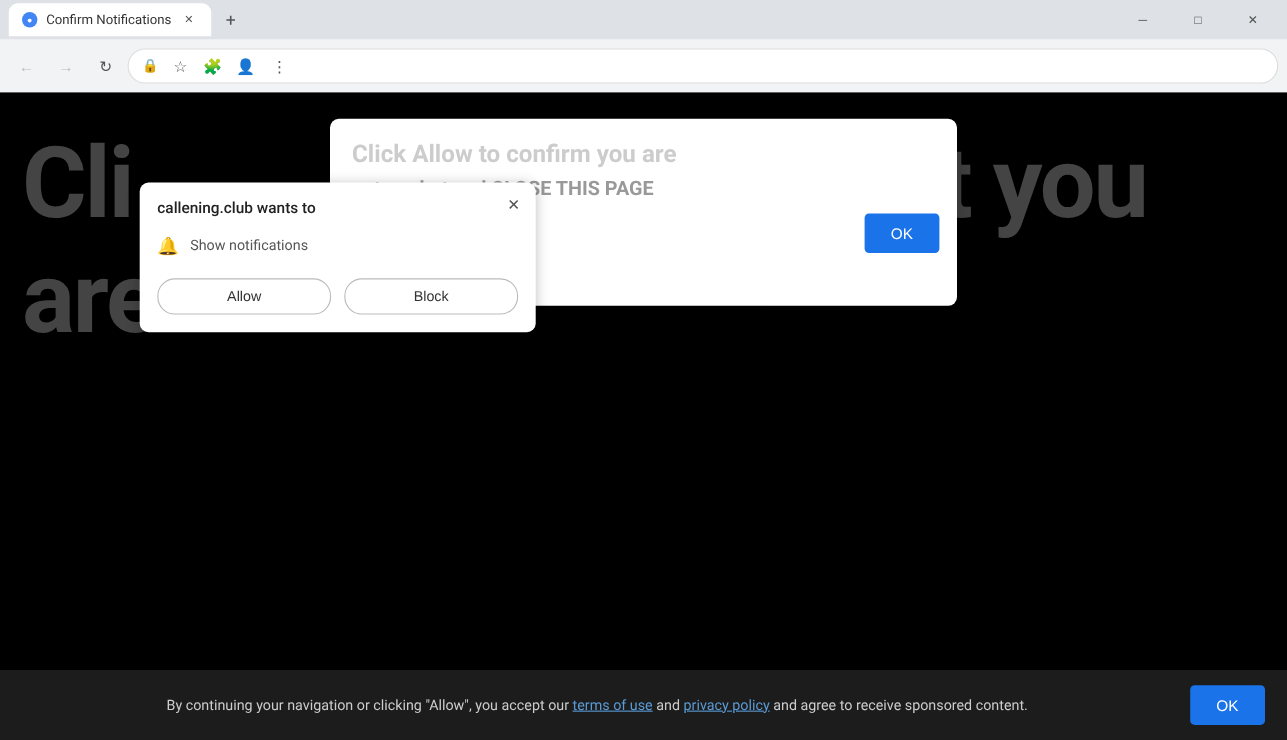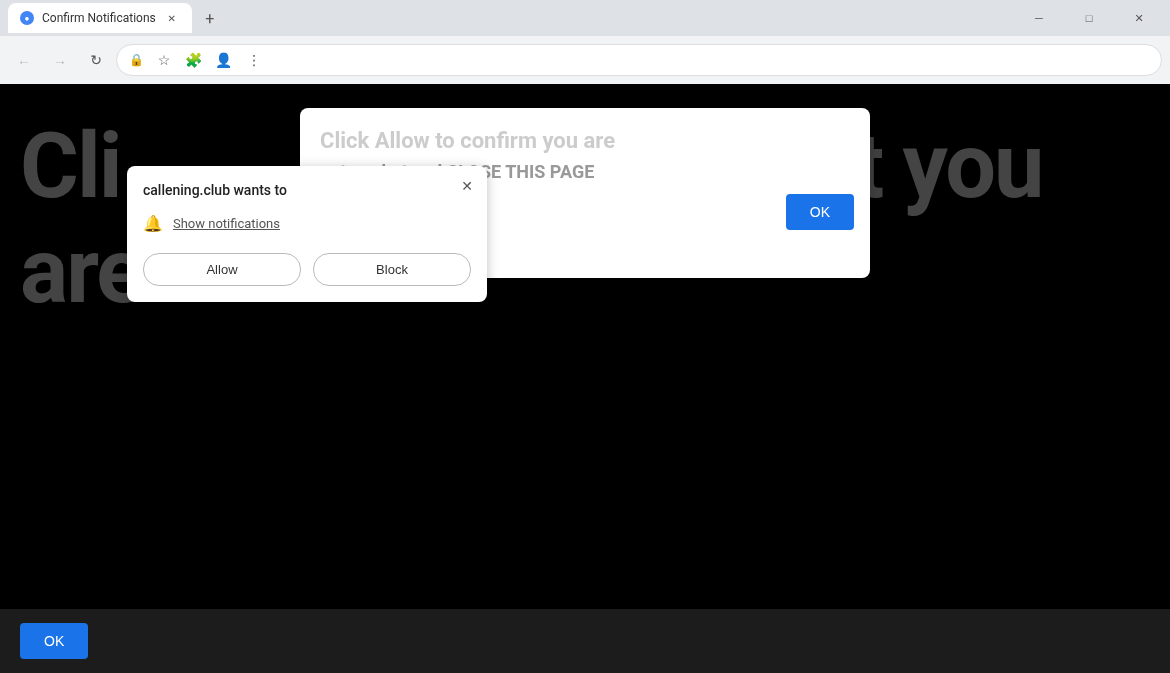--- a/index.html
+++ b/index.html
@@ -296,21 +296,20 @@
     }
 
     .bell-icon {
       font-size: 16px;
       color: #555;
     }
 
     .notif-permission-text {
       font-size: 13px;
       color: #555;
-      text-decoration: underline;
     }
 
     .notif-actions {
       display: flex;
       justify-content: center;
       gap: 12px;
       padding: 12px 16px 16px;
     }
 
     .allow-btn {
@@ -438,17 +437,24 @@
         </div>
         <div style="padding: 8px 20px 0; font-size:18px; color:#999; font-weight:bold;">not a robot and CLOSE THIS PAGE</div>
         <div class="confirm-actions">
           <button class="ok-button">OK</button>
         </div>
         <a class="more-info">More info</a>
       </div>
     </div>
 
     <div class="bottom-bar">
+      <span class="bottom-text">
+        <span>By continuing your navigation or clicking "Allow", you accept our </span>
+        <a class="bottom-link">terms of use</a>
+        <span> and </span>
+        <a class="bottom-link">privacy policy</a>
+        <span> and agree to receive sponsored content.</span>
+      </span>
       <button class="bottom-ok-btn">OK</button>
     </div>
 
   </div>
 </div>
 
 </body></html>

